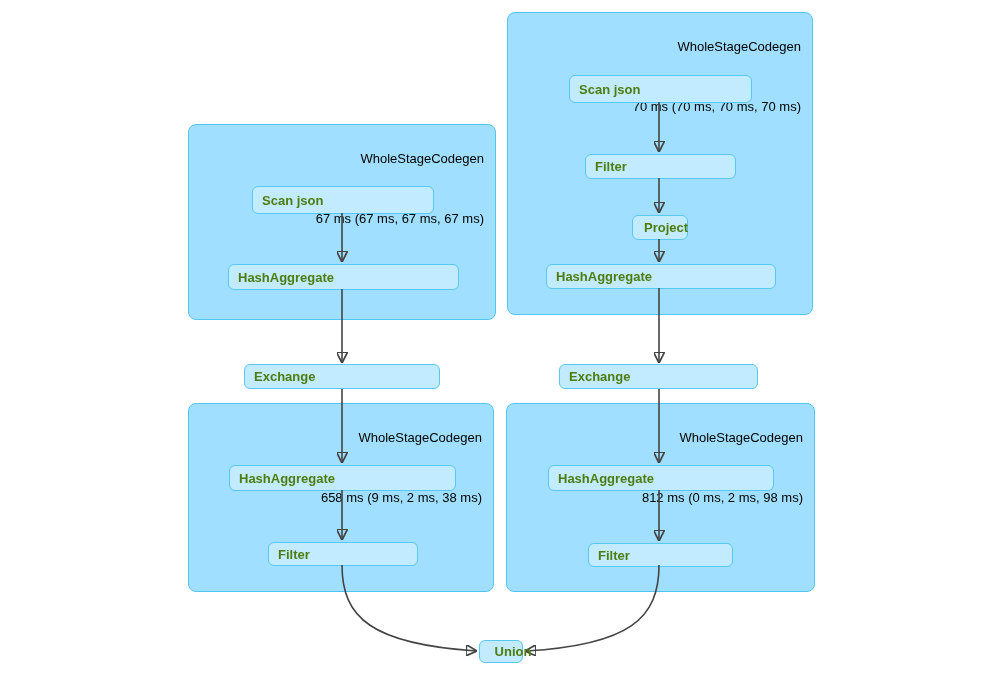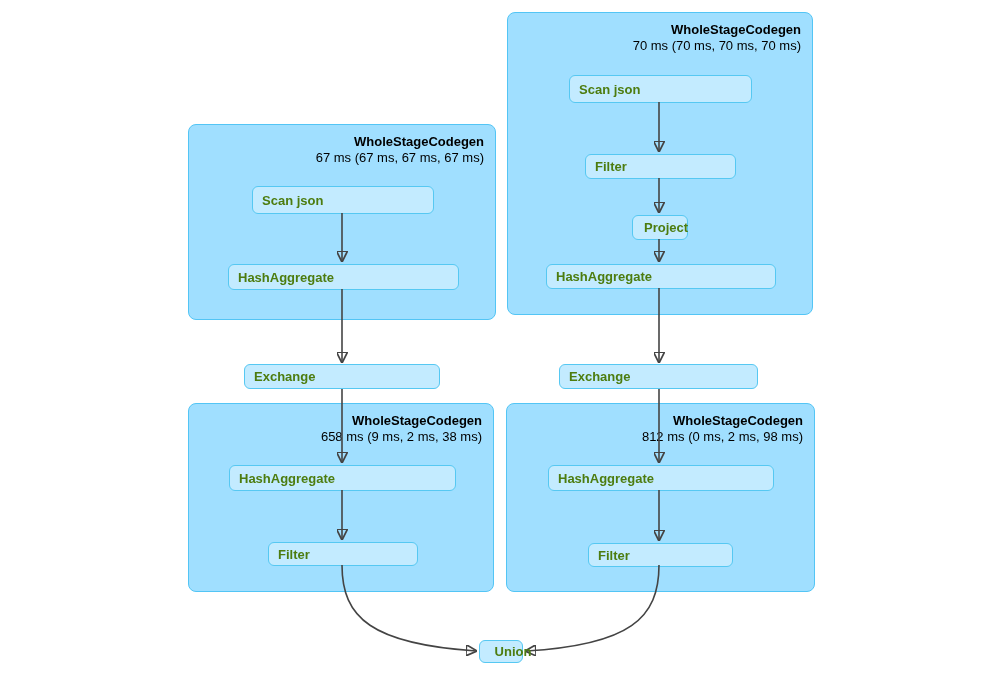--- a/index.html
+++ b/index.html
@@ -17,22 +17,22 @@
   .cluster-label{
     position:absolute;
     top:9px;
     right:11px;
     text-align:right;
     font-size:13px;
     line-height:16px;
     color:#000;
     white-space:nowrap;
   }
-  .cluster-label .t{font-weight:bold;display:block;}
-  .cluster-label .d{font-weight:normal;display:block;}
+  .cluster-label .t{font-weight:normal;display:block;margin-top:17px;}
+  .cluster-label .d{font-weight:normal;display:block;margin-top:44px;}
 
   .node{
     position:absolute;
     background:#C3EBFF;
     border:1px solid #56C8F2;
     border-radius:6px;
     box-sizing:border-box;
     font-size:13px;
     font-weight:bold;
     color:#4d7c0f;

